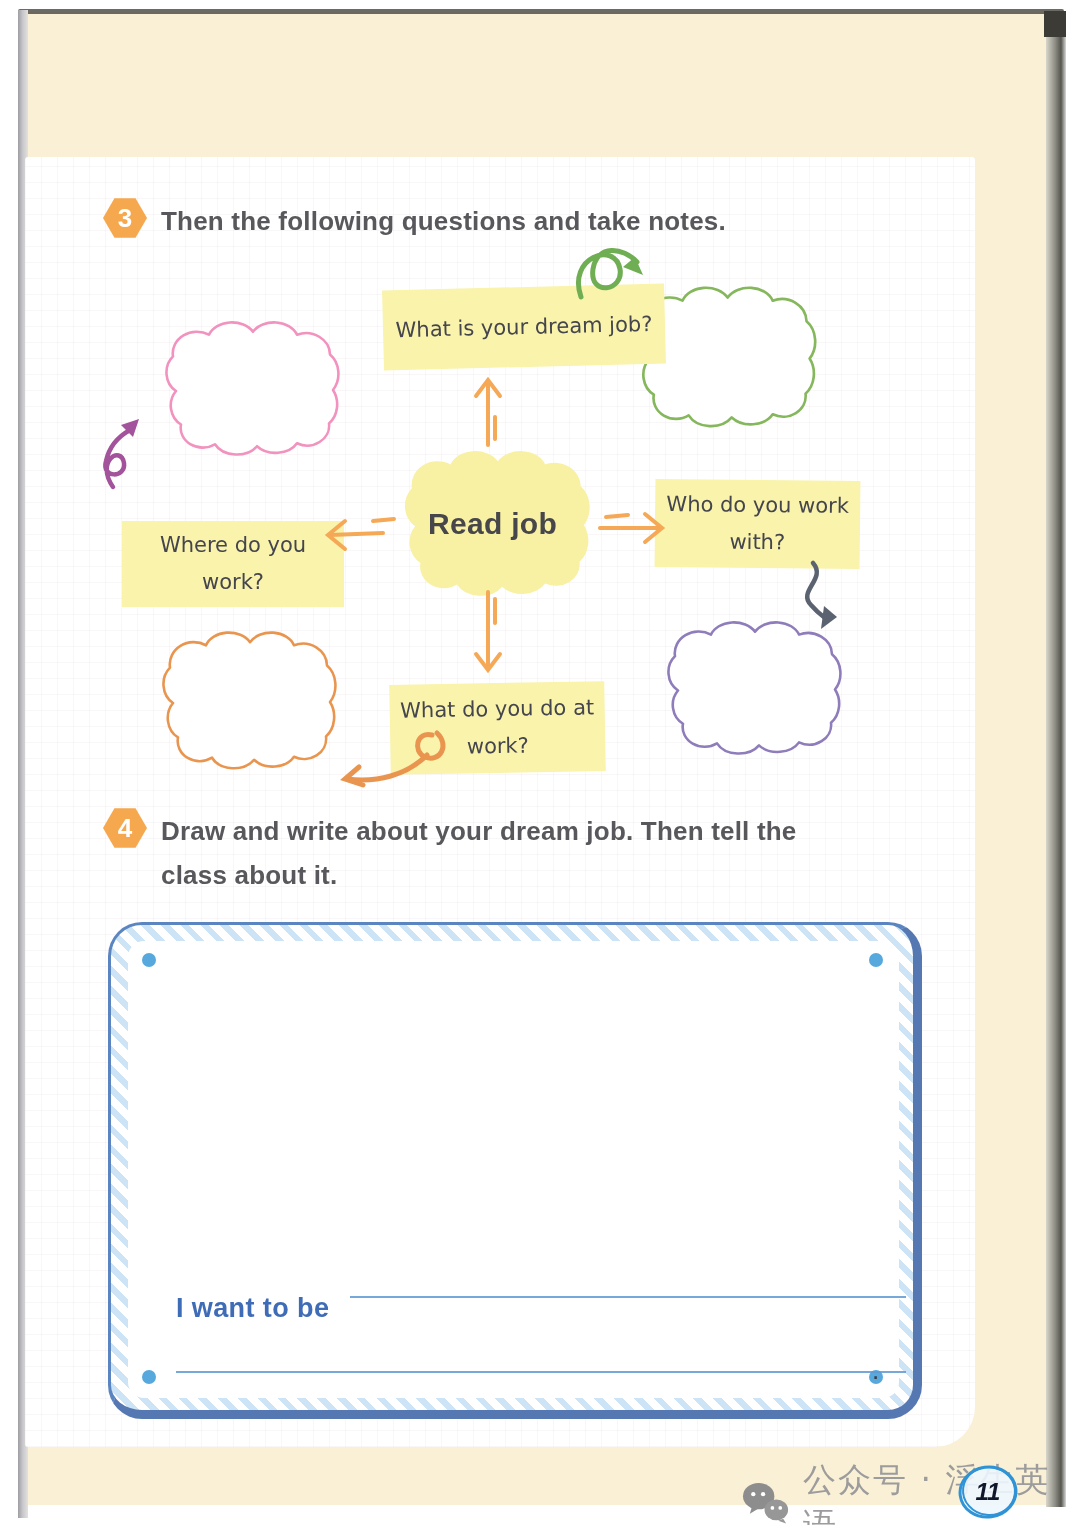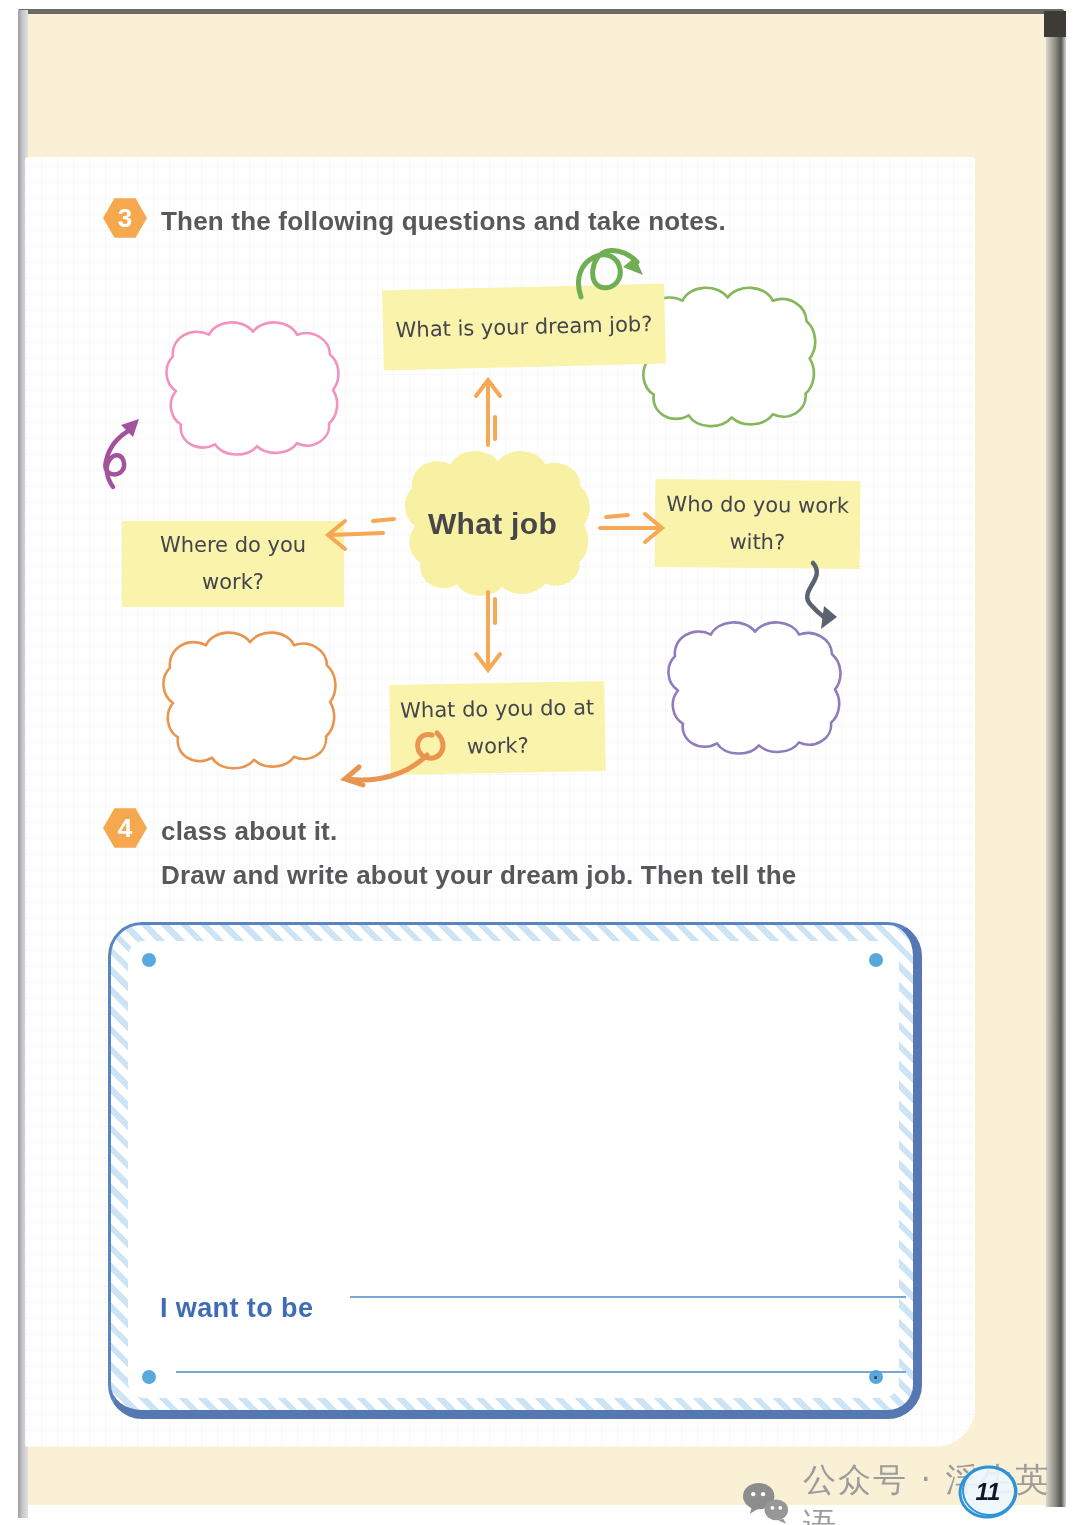--- a/index.html
+++ b/index.html
@@ -44,21 +44,21 @@
           justify-content:center; font-size:30px; font-weight:bold; color:#47474b; letter-spacing:.3px; }
   .map-arrows { position:absolute; left:0; top:60px; width:950px; height:660px; pointer-events:none; }
 
   
   .draw-box { position:absolute; left:83px; top:765px; width:814px; height:497px;
           border:3px solid #5b85c0; border-right:9px solid #5577b2; border-bottom:9px solid #5577b2;
           border-radius:34px;
           background:repeating-linear-gradient(45deg,#cde4f7 0 6px, #ffffff 6px 14px); }
   .draw-inner { position:absolute; left:17px; top:16px; right:14px; bottom:12px; background:#ffffff; border-radius:16px; }
   .corner-dot { position:absolute; width:14px; height:14px; border-radius:50%; background:#57a9dd; }
-  .prompt { position:absolute; left:32px; top:352px; font-size:27px; font-weight:bold; color:#3f6cb6; letter-spacing:.4px; }
+  .prompt { position:absolute; left:48px; top:352px; font-size:27px; font-weight:bold; color:#3f6cb6; letter-spacing:.4px; }
   .write-line { position:absolute; border-bottom:2px solid rgba(95,153,212,.85); }
   .period-dot { position:absolute; left:744px; top:414px; font-size:26px; color:#3a3a42; }
 
   
   .watermark { position:absolute; left:742px; top:1458px; display:flex; align-items:center; gap:12px; }
   .watermark-text { font-size:33px; color:#9c9c9c; letter-spacing:2px; font-family:"DejaVu Sans", sans-serif; }
   .page-num-wrap { position:absolute; left:955px; top:1460px; width:66px; height:64px; }
   .page-num-wrap svg { position:absolute; left:0; top:0; }
   .page-num { position:absolute; left:0; top:6px; width:66px; height:52px; display:flex; align-items:center; justify-content:center;
           color:#0f172a; font-size:24px; font-weight:bold; font-style:italic; }
@@ -100,21 +100,21 @@
       <svg viewBox="0 0 200 150" preserveAspectRatio="none">
           <path d="M25,42 a24,22 0 0 1 36,-22 a24,18 0 0 1 44,-3 a24,18 0 0 1 44,3 a24,22 0 0 1 33,20 a20,24 0 0 1 3,36 a20,24 0 0 1 -4,34 a22,20 0 0 1 -32,20 a24,18 0 0 1 -40,3 a24,18 0 0 1 -42,-2 a22,20 0 0 1 -34,-20 a20,22 0 0 1 -5,-34 a20,22 0 0 1 -3,-35 z" fill="#ffffff" stroke="#8f7cba" stroke-width="2.6" stroke-linejoin="round"></path>
         </svg>
     </div>
 
     <div class="blob">
       <svg viewBox="0 0 200 150" preserveAspectRatio="none">
           <path d="M25,42 a24,22 0 0 1 36,-22 a24,18 0 0 1 44,-3 a24,18 0 0 1 44,3 a24,22 0 0 1 33,20 a20,24 0 0 1 3,36 a20,24 0 0 1 -4,34 a22,20 0 0 1 -32,20 a24,18 0 0 1 -40,3 a24,18 0 0 1 -42,-2 a22,20 0 0 1 -34,-20 a20,22 0 0 1 -5,-34 a20,22 0 0 1 -3,-35 z" fill="#f8f0a2"></path>
         </svg>
     </div>
-    <div class="blob-label">What job</div>
+    <div class="blob-label">Read job</div>
 
     <div class="note" style="left:358px; top:130px; width:282px; height:80px; transform:rotate(-1.4deg);">What is your dream job?</div>
     <div class="note" style="left:97px; top:333px; width:222px; height:86px;margin-top:31px;">Where do you work?</div>
     <div class="note" style="left:630px; top:323px; width:205px; height:88px; transform:rotate(0.6deg);">Who do you work with?</div>
     <div class="note" style="left:365px; top:526px; width:215px; height:90px; transform:rotate(-1deg);">What do you do at work?</div>
 
     <svg class="map-arrows" viewBox="0 0 950 660">
 
       <g stroke="#f5a855" stroke-width="4" fill="none" stroke-linecap="round">
         <path d="M463,228 L463,165"></path>
@@ -158,22 +158,22 @@
       <g stroke="#e9954f" stroke-width="5" fill="none" stroke-linecap="round">
         <path d="M412,516 C425,528 415,546 400,540 C387,534 392,514 407,518"></path>
         <path d="M402,538 C382,558 352,566 322,562"></path>
         <path d="M334,550 L320,562 L338,568"></path>
       </g>
     </svg>
 
     <div class="sec-header" style="left:78px; top:650px; width:830px;">
       <div class="badge">4</div>
       <div class="sec-title">
+        <div>Draw and write about your dream job. Then tell the</div>
         <div>class about it.</div>
-        <div>Draw and write about your dream job. Then tell the</div>
       </div>
     </div>
 
     <div class="draw-box">
       <div class="draw-inner">
         <div class="corner-dot" style="left:14px; top:12px;"></div>
         <div class="corner-dot" style="right:16px; top:12px;"></div>
         <div class="corner-dot" style="left:14px; bottom:14px;"></div>
         <div class="corner-dot" style="right:16px; bottom:14px;"></div>
 

